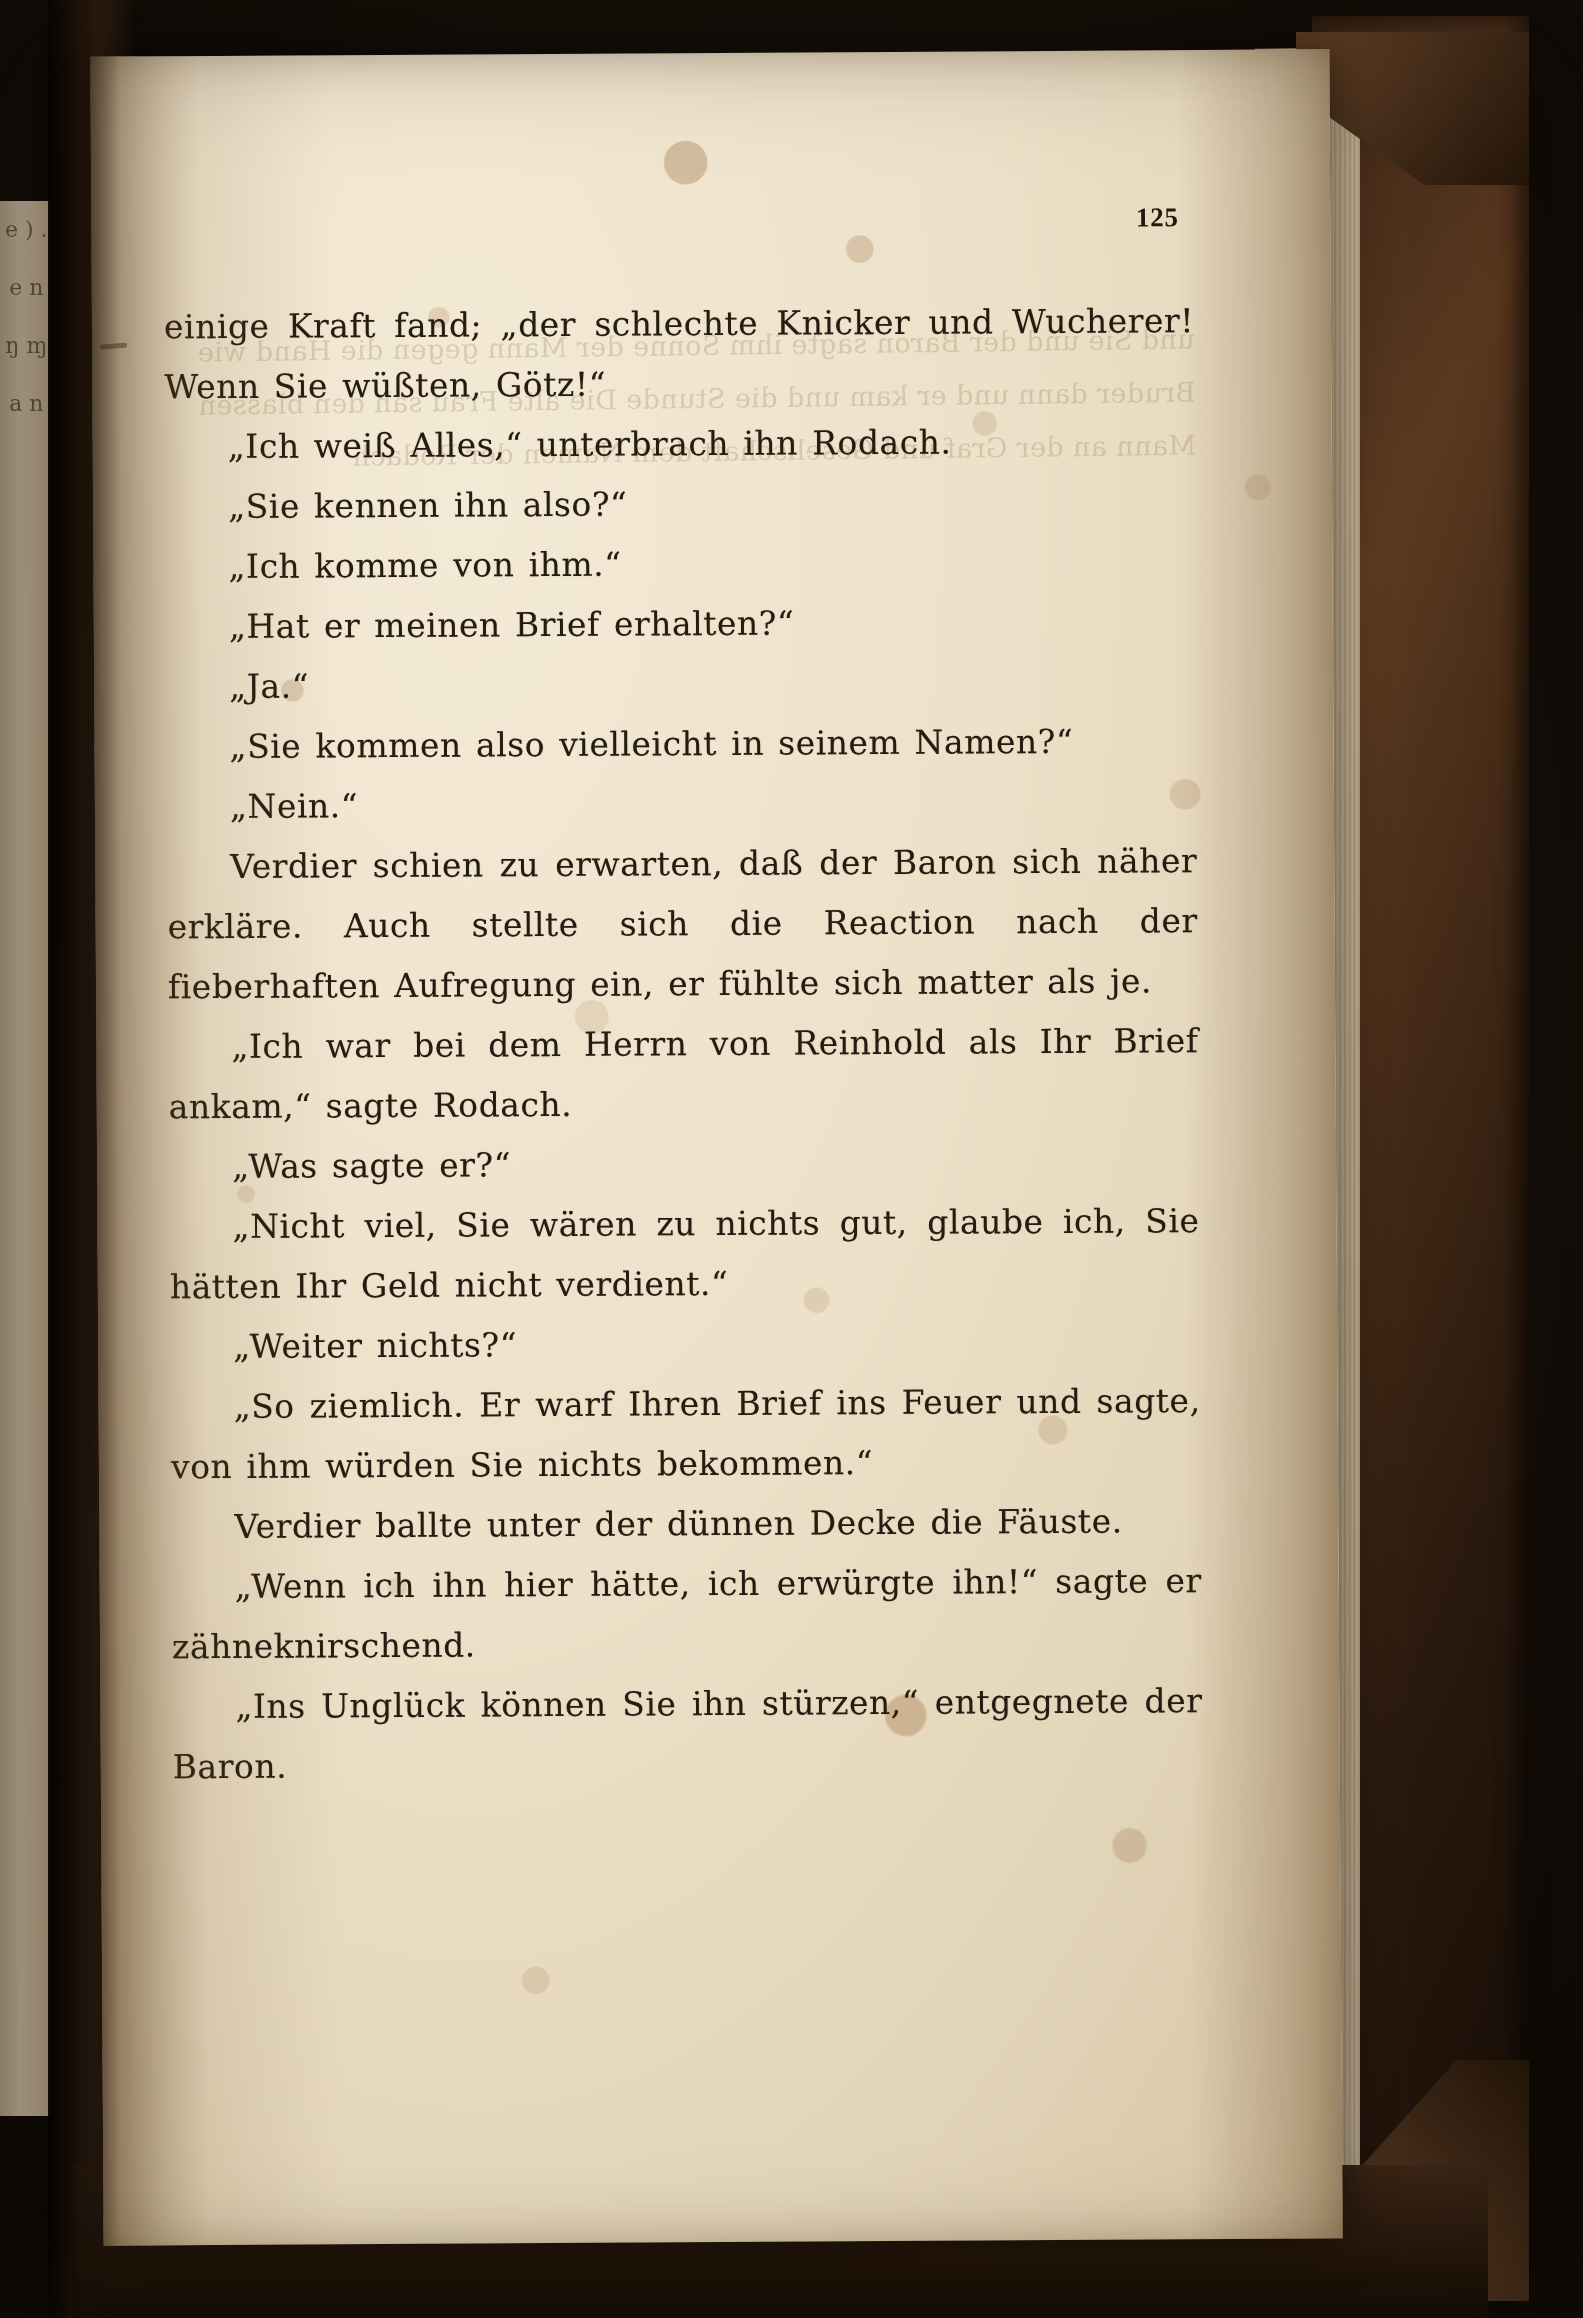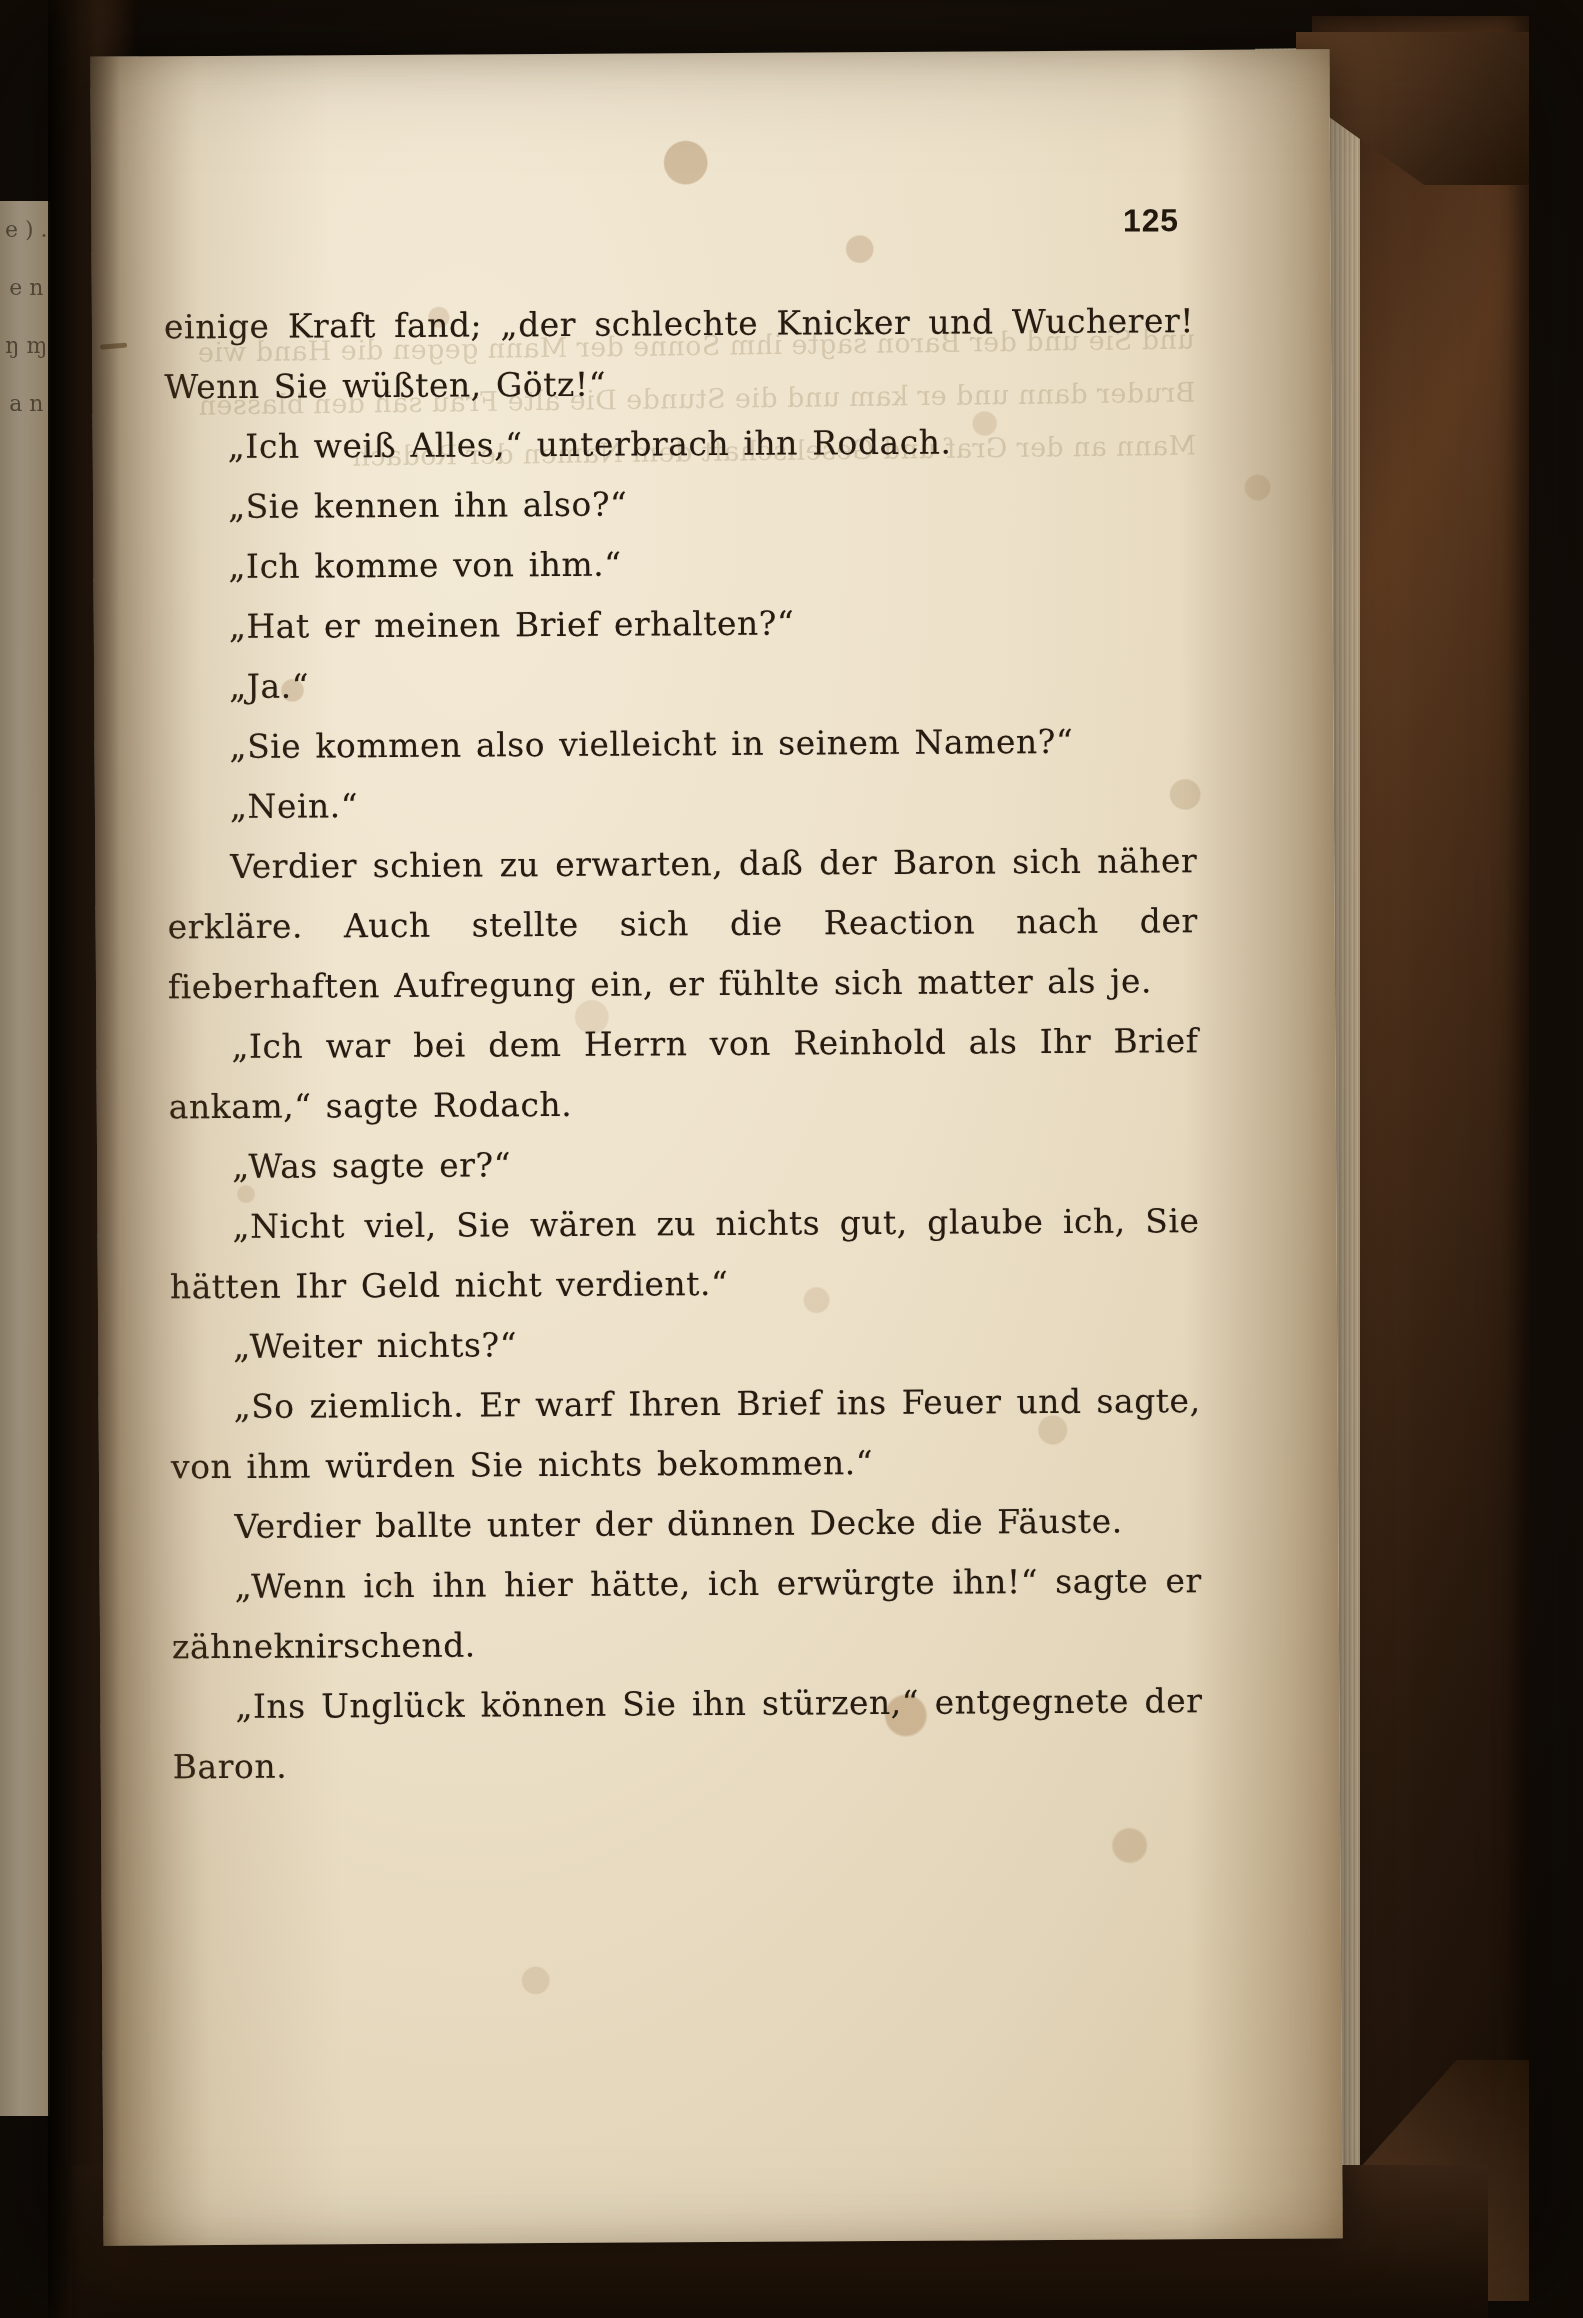--- a/index.html
+++ b/index.html
@@ -160,24 +160,24 @@
   .typeblock {
     position: absolute;
     left: 72px; top: 241px;
     width: 1030px;
     color: #241a10;
     z-index: 3;
   }
   .folio {
     position: absolute;
     right: 14.5px; top: -89px;
-    font-size: 32px;
+    font-size: 27px;
     letter-spacing: 0.8px;
     color: #22180e;
-    font-family: Liberation Sans, sans-serif;
+    font-family: Liberation Serif, serif;
     font-weight: 700;
     margin-left: 29px;
   }
   p.line-block {
     margin: 0 0 0 0;
     font-size: 33px;
     line-height: 60px;
     text-align: justify;
     text-align-last: left;
     word-spacing: 3.2px;

